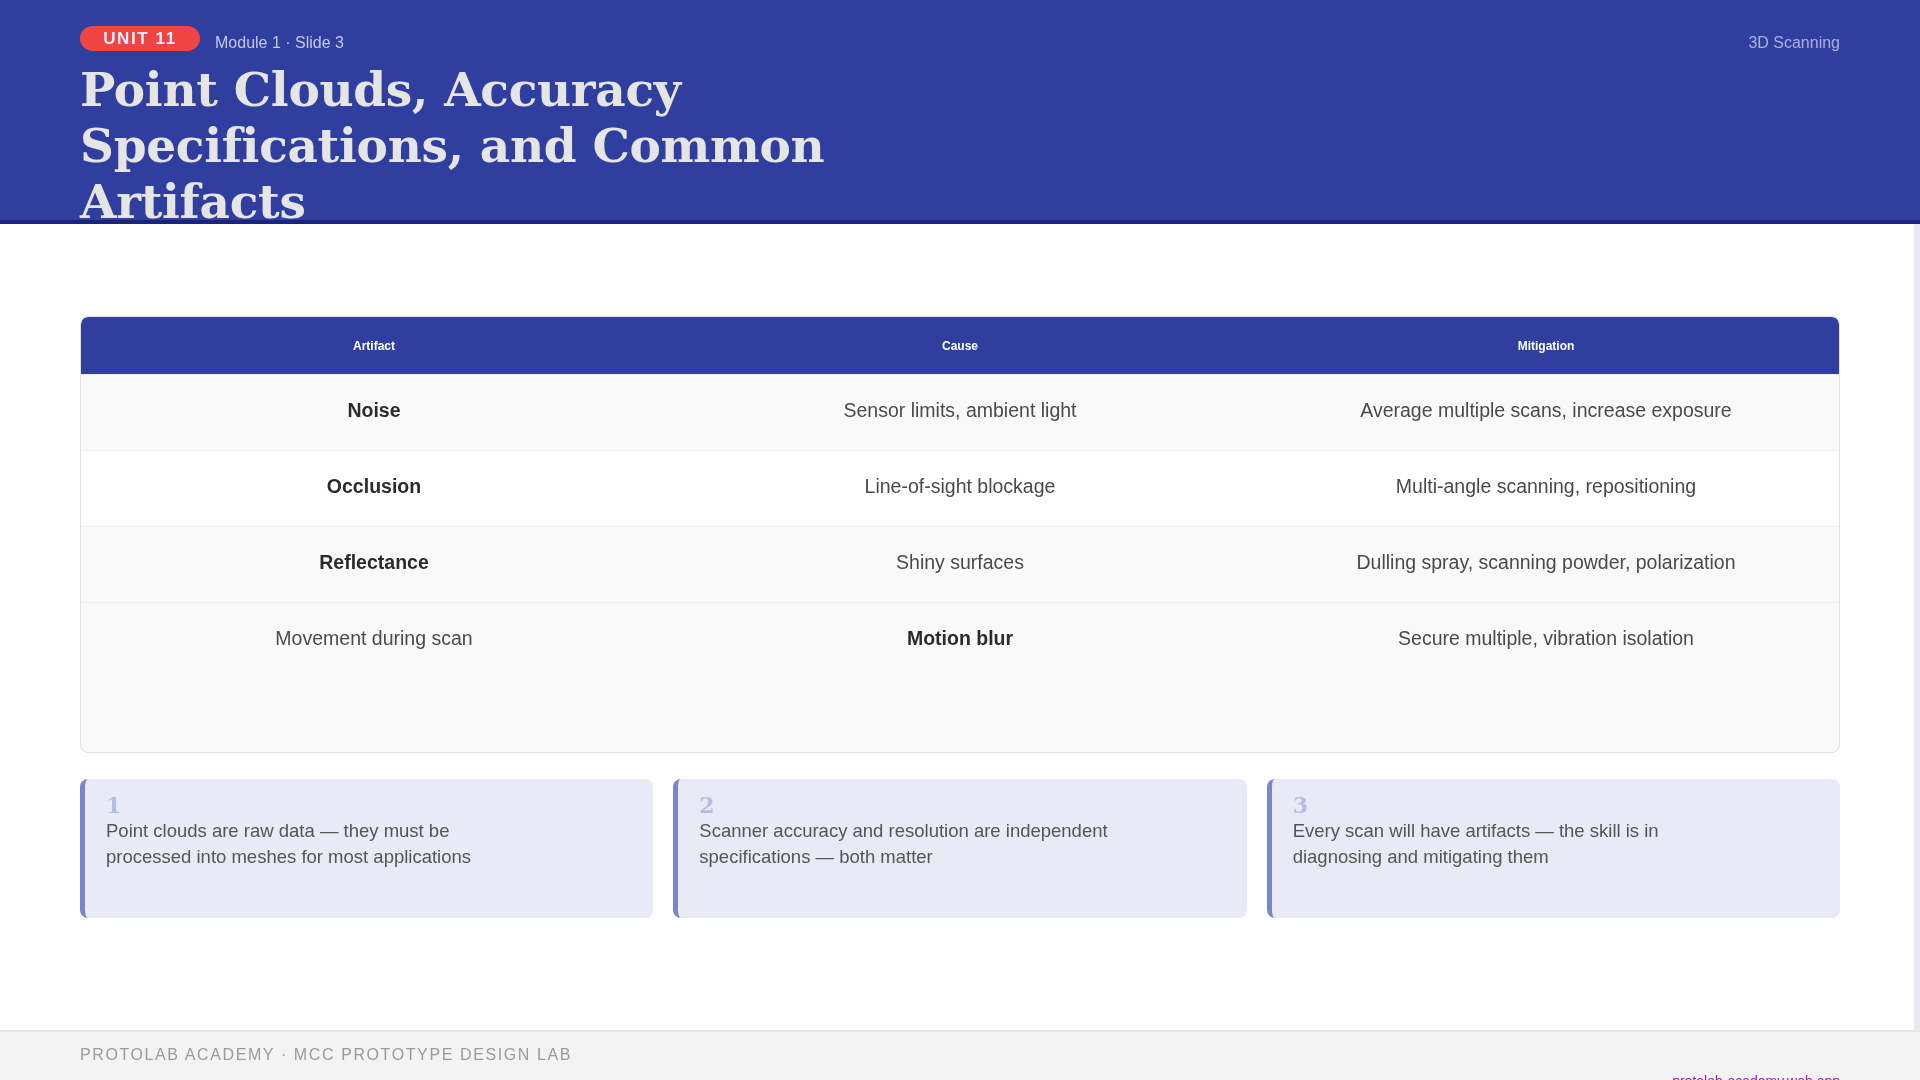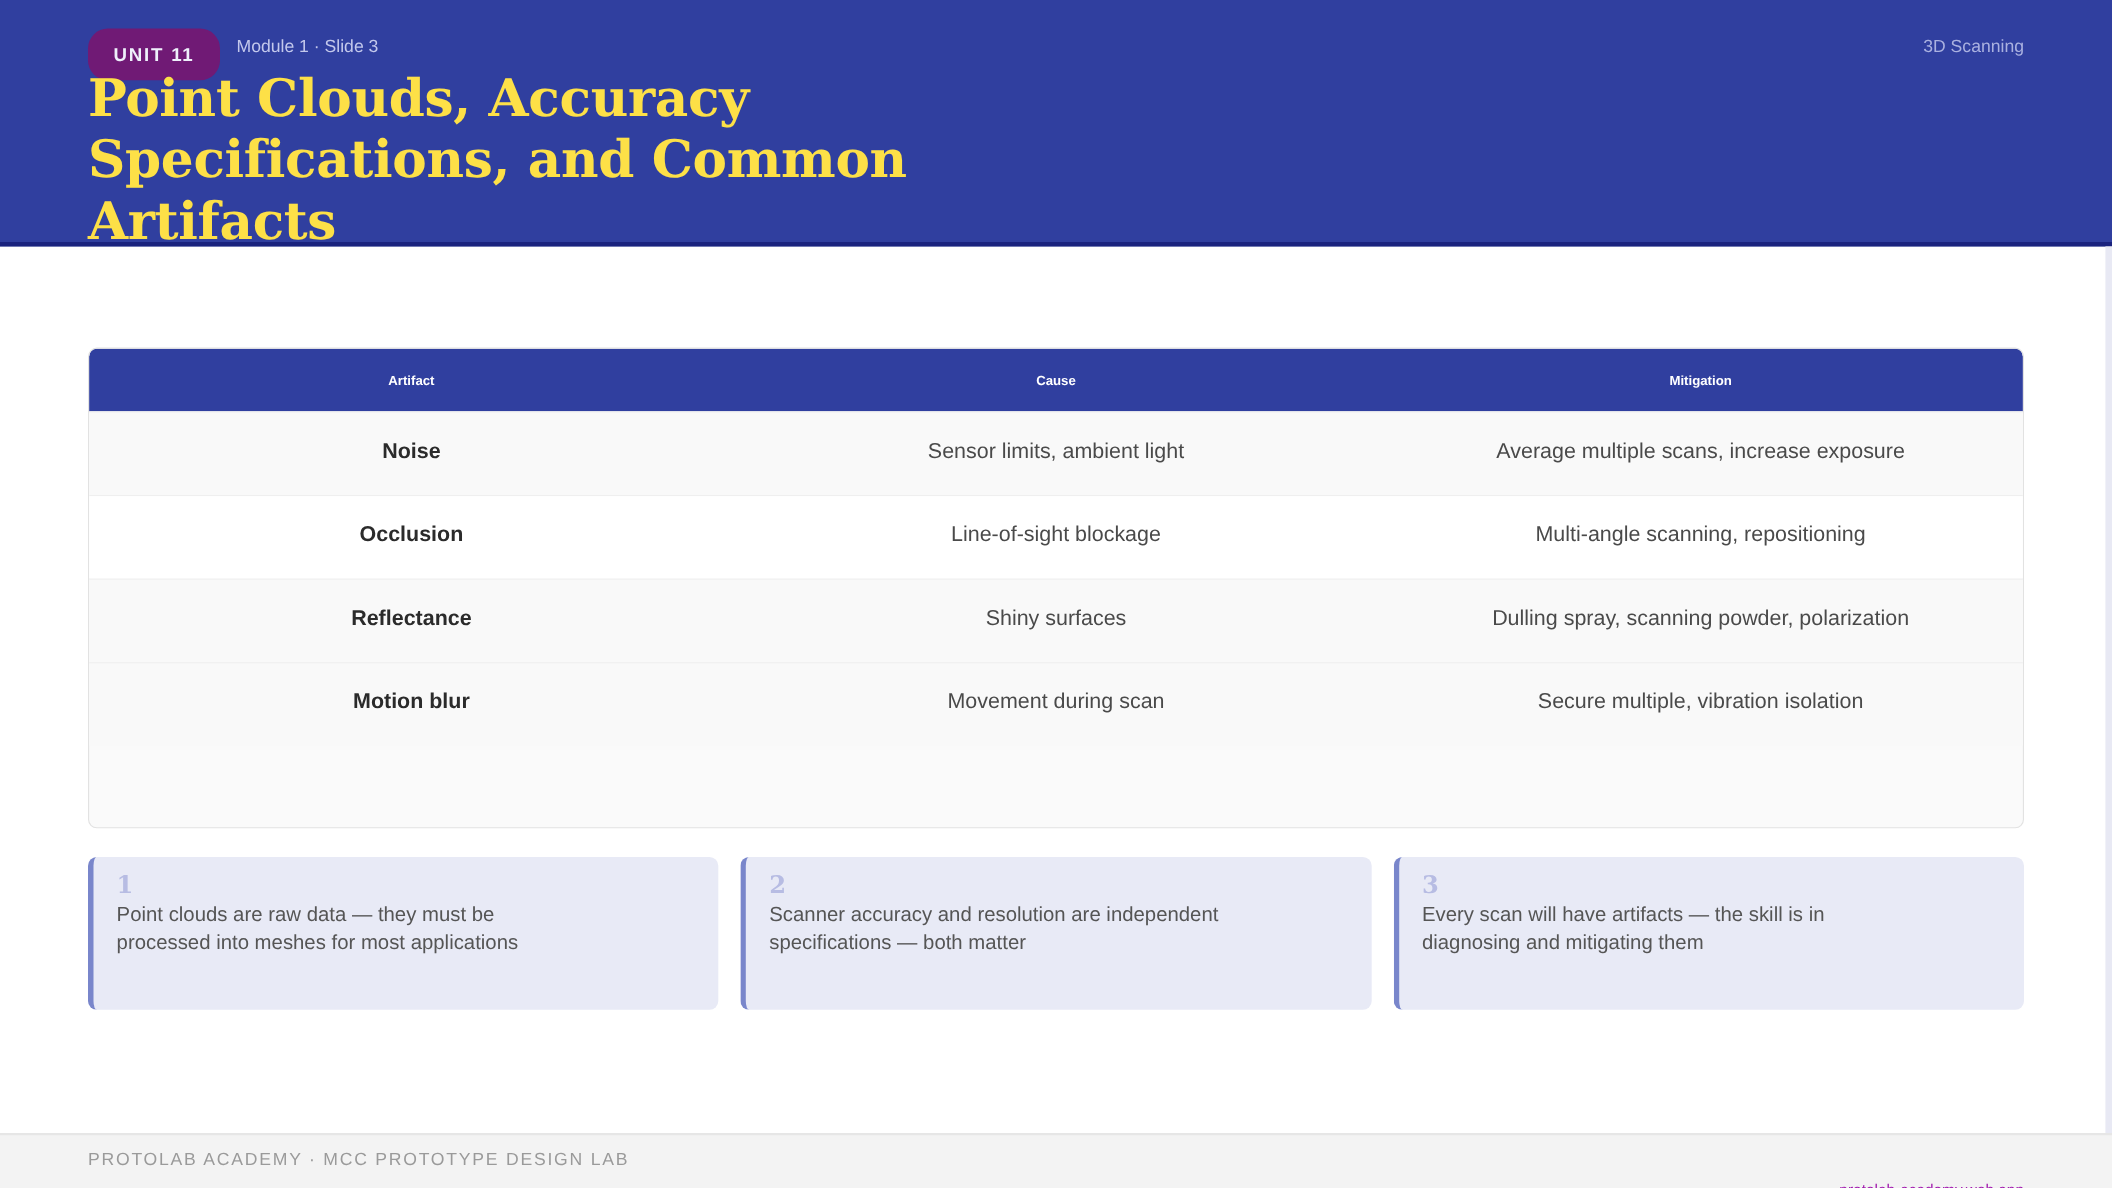--- a/index.html
+++ b/index.html
@@ -4,35 +4,35 @@
 <style>
   * { box-sizing: border-box; margin: 0; padding: 0; }
   html, body { width: 1920px; height: 1080px; overflow: hidden; background: #ffffff; }
   body { position: relative; font-family: "Liberation Sans", sans-serif; color: #444; }
 
   .header {
     position: absolute; left: 0; top: 0; width: 1920px; height: 224px;
     background: #303f9f; border-bottom: 4px solid #1a237e;
   }
   .pill {
-    position: absolute; left: 80px; top: 26px; height: 47px; width: 120px;
-    background: #701a75; border-radius: 18px;
+    position: absolute; left: 80px; top: 26px; height: 25px; width: 120px;
+    background: #ef4444; border-radius: 18px;
     color: #eef0fb; font-weight: bold; font-size: 17px; letter-spacing: 1.6px;
     display: flex; align-items: center; justify-content: center;
   }
   .crumb {
     position: absolute; left: 215px; top: 34px; font-size: 16px; color: #c3c8ec;
   }
   .topic {
     position: absolute; right: 80px; top: 34px; font-size: 16px; color: #aab1e0;
   }
   .title {
     position: absolute; left: 80px; top: 62px; width: 760px;
     font-family: "DejaVu Serif", "Liberation Serif", serif; font-weight: bold;
-    font-size: 47px; line-height: 56px; color: #fde047; letter-spacing: -0.3px;
+    font-size: 47px; line-height: 56px; color: #e5e5e5; letter-spacing: -0.3px;
   }
 
   .scroll-track {
     position: absolute; left: 1914px; top: 224px; width: 6px; height: 806px;
     background: #e8e9f4;
   }
 
   .table-wrap {
     position: absolute; left: 80px; top: 316px; width: 1760px; height: 437px;
     border: 1px solid #e2e2e2; border-radius: 8px; overflow: hidden; background: #fafafa;
@@ -110,22 +110,22 @@
     <div class="td artifact">Occlusion</div>
     <div class="td">Line-of-sight blockage</div>
     <div class="td">Multi-angle scanning, repositioning</div>
   </div>
   <div class="tr odd">
     <div class="td artifact">Reflectance</div>
     <div class="td">Shiny surfaces</div>
     <div class="td">Dulling spray, scanning powder, polarization</div>
   </div>
   <div class="tr odd">
+    <div class="td">Movement during scan</div>
     <div class="td artifact">Motion blur</div>
-    <div class="td">Movement during scan</div>
     <div class="td">Secure multiple, vibration isolation</div>
   </div>
 </div>
 
 <div class="cards">
   <div class="card">
     <div class="card-num">1</div>
     <div class="card-text">Point clouds are raw data — they must be processed into meshes for most applications</div>
   </div>
   <div class="card">

